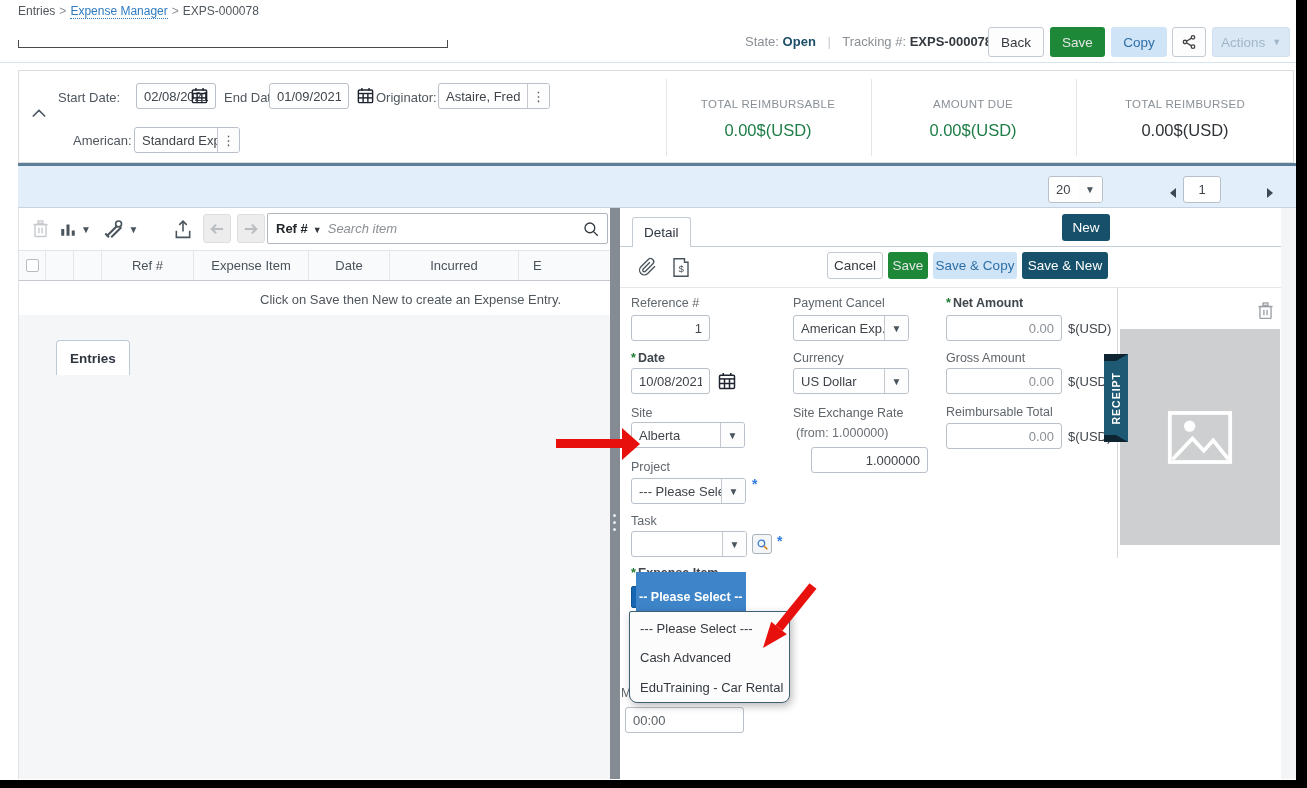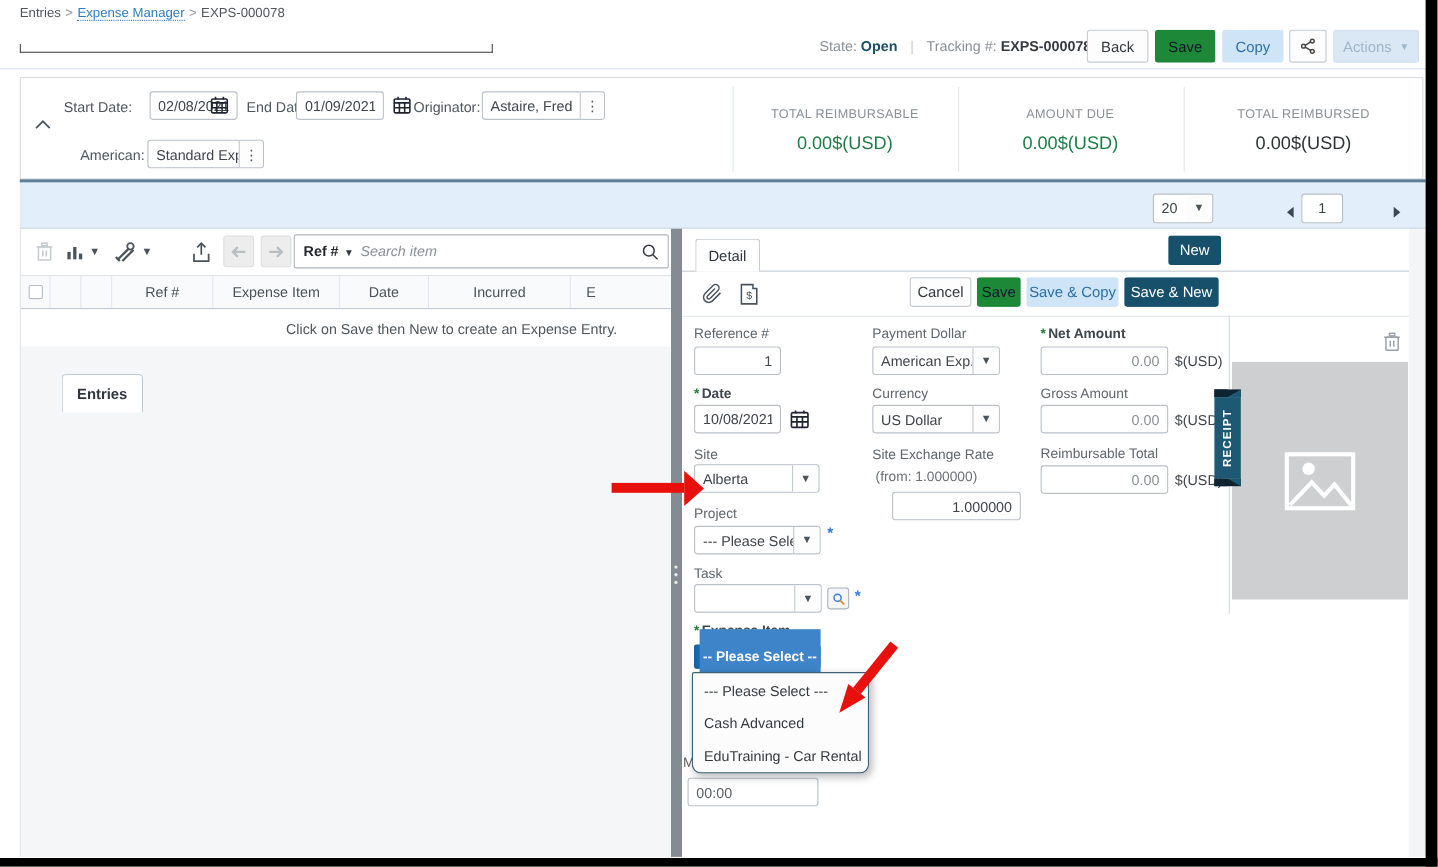--- a/index.html
+++ b/index.html
@@ -14,21 +14,21 @@
 .star-b{position:absolute;color:#2f7de0;font-weight:700;font-size:14px}
 .inp{position:absolute;height:26px;border:1px solid #b9c0c7;border-radius:3px;background:#fff;font:13px "Liberation Sans",sans-serif;color:#3f454b;padding:0 7px;outline:none}
 .inp.center{text-align:center}
 .inp.right{text-align:right}
 .sel{position:absolute;height:26px;border:1px solid #b9c0c7;border-radius:3px;background:#fff;display:flex;align-items:stretch;overflow:hidden}
 .sel .st{flex:1;font-size:13px;color:#3f454b;padding:0 7px;white-space:nowrap;overflow:hidden;display:flex;align-items:center}
 .sel .sc{width:24px;border-left:1px solid #c3c9cf;display:flex;align-items:center;justify-content:center;color:#4a545c;font-size:10px;background:#fdfdfd}
 .sel .dots{width:22px;border-left:1px solid #c3c9cf;display:flex;align-items:center;justify-content:center;color:#4a545c;font-size:13px;background:#fdfdfd}
 .btn{position:absolute;display:flex;align-items:center;justify-content:center;border-radius:3px;font-size:13.5px;cursor:pointer;border:1px solid transparent;white-space:nowrap}
 .btn.light{background:#fdfdfd;border-color:#c3cad1;color:#33393f}
-.btn.green{background:var(--green);color:#0f172a}
+.btn.green{background:var(--green);color:#e5e5e5}
 .btn.blue{background:var(--light-blue);color:var(--light-blue-text)}
 .btn.navy{background:var(--accent-navy);color:#fff}
 .btn.disabled{background:#dae8f5;color:#a0b6c8;border-color:#cfe0ef;cursor:default}
 .vline{position:absolute;width:1px;background:#e3e7ea}
 .suffix{position:absolute;font-size:13px;color:#3f454b;white-space:nowrap}
 .caret-glyph{font-size:10px;color:#4a545c}
 
 .breadcrumb{position:absolute;left:18px;top:4px;font-size:12px;color:#4f565c}
 .breadcrumb .link{color:var(--link-blue);border-bottom:1px dotted var(--link-blue);cursor:pointer}
 .breadcrumb .sep{color:#8a9096;margin:0 4px}
@@ -389,21 +389,21 @@
       <span class="up">▲</span>
     </div>
     <div class="clipfrag">M</div>
     <div class="dropdown">
       <div class="opt" style="top:9px">--- Please Select ---</div>
       <div class="opt" style="top:38px">Cash Advanced</div>
       <div class="opt" style="top:68px">EduTraining - Car Rental</div>
     </div>
     <input class="inp" style="left: 5px; top: 499px; width: 119px; color: rgb(90, 96, 101);" value="00:00">
 
-    <div class="flbl" style="left:173px;top:88px">Payment Dollar</div>
+    <div class="flbl" style="left:173px;top:88px">Payment Cancel</div>
     <div class="sel" style="left:173px;top:107px;width:116px">
       <div class="st">American Exp...</div>
       <div class="sc">▼</div>
     </div>
     <div class="flbl" style="left:173px;top:143px">Currency</div>
     <div class="sel" style="left:173px;top:160px;width:116px">
       <div class="st">US Dollar</div>
       <div class="sc">▼</div>
     </div>
     <div class="flbl" style="left:173px;top:198px">Site Exchange Rate</div>

